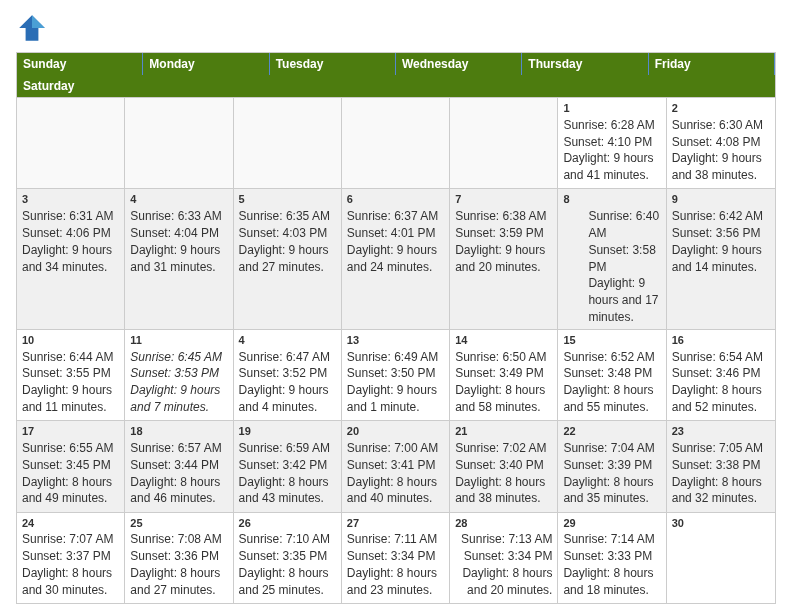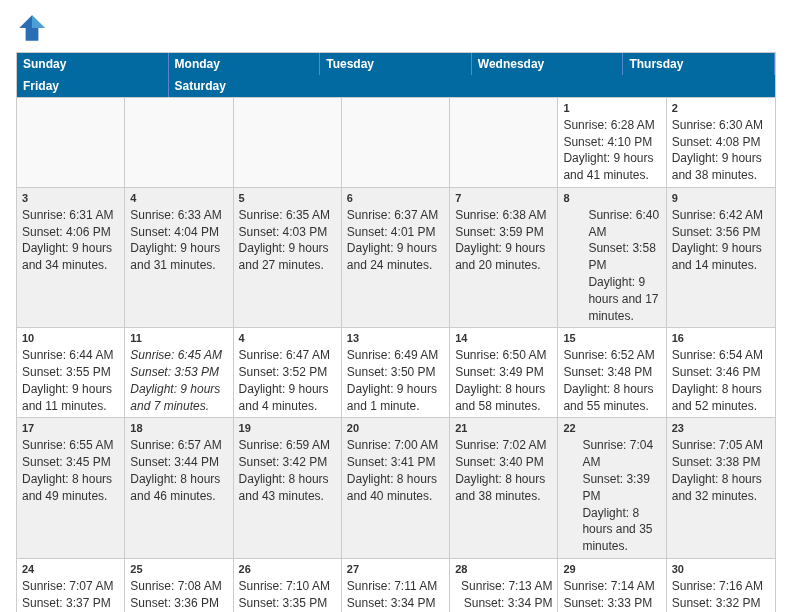--- a/index.html
+++ b/index.html
@@ -54,22 +54,22 @@
       margin-top: 2px;
     }
     .calendar {
       flex: 1;
       display: flex;
       flex-direction: column;
       border: 1px solid #ccc;
     }
     .cal-header {
       display: grid;
-      grid-template-columns: repeat(5, 1fr);
-      background: #0369a1;
+      grid-template-columns: repeat(6, 1fr);
+      background: #4d7c0f;
     }
     .cal-header-cell {
       color: #fff;
       font-size: 12px;
       font-weight: bold;
       padding: 4px 6px;
       border-right: 1px solid #5588cc;
       text-align: left;
     }
     .cal-header-cell:last-child { border-right: none; }
@@ -273,21 +273,21 @@
 Daylight: 8 hours and 40 minutes.</div>
           </div>
           <div class="cal-cell shaded">
             <span class="day-num">21</span>
             <div class="cal-cell-text" style="white-space: pre-line;">Sunrise: 7:02 AM
 Sunset: 3:40 PM
 Daylight: 8 hours and 38 minutes.</div>
           </div>
           <div class="cal-cell shaded">
             <span class="day-num">22</span>
-            <div class="cal-cell-text" style="white-space: pre-line; margin-left: 19px;">Sunrise: 7:04 AM
+            <div class="cal-cell-text" style="white-space: pre-line;">Sunrise: 7:04 AM
 Sunset: 3:39 PM
 Daylight: 8 hours and 35 minutes.</div>
           </div>
           <div class="cal-cell shaded">
             <span class="day-num">23</span>
             <div class="cal-cell-text" style="white-space: pre-line;">Sunrise: 7:05 AM
 Sunset: 3:38 PM
 Daylight: 8 hours and 32 minutes.</div>
           </div>
         </div>
@@ -323,20 +323,17 @@
 Daylight: 8 hours and 20 minutes.</div>
           </div>
           <div class="cal-cell">
             <span class="day-num">29</span>
             <div class="cal-cell-text" style="white-space: pre-line;">Sunrise: 7:14 AM
 Sunset: 3:33 PM
 Daylight: 8 hours and 18 minutes.</div>
           </div>
           <div class="cal-cell">
             <span class="day-num">30</span>
-            <div class="cal-cell-text" style="white-space: pre-line;">Sunrise: 7:16 AM
-Sunset: 3:32 PM
-Daylight: 8 hours and 16 minutes.</div>
           </div>
         </div>
       </div>
   </div>
 </div>
 
 </body></html>

